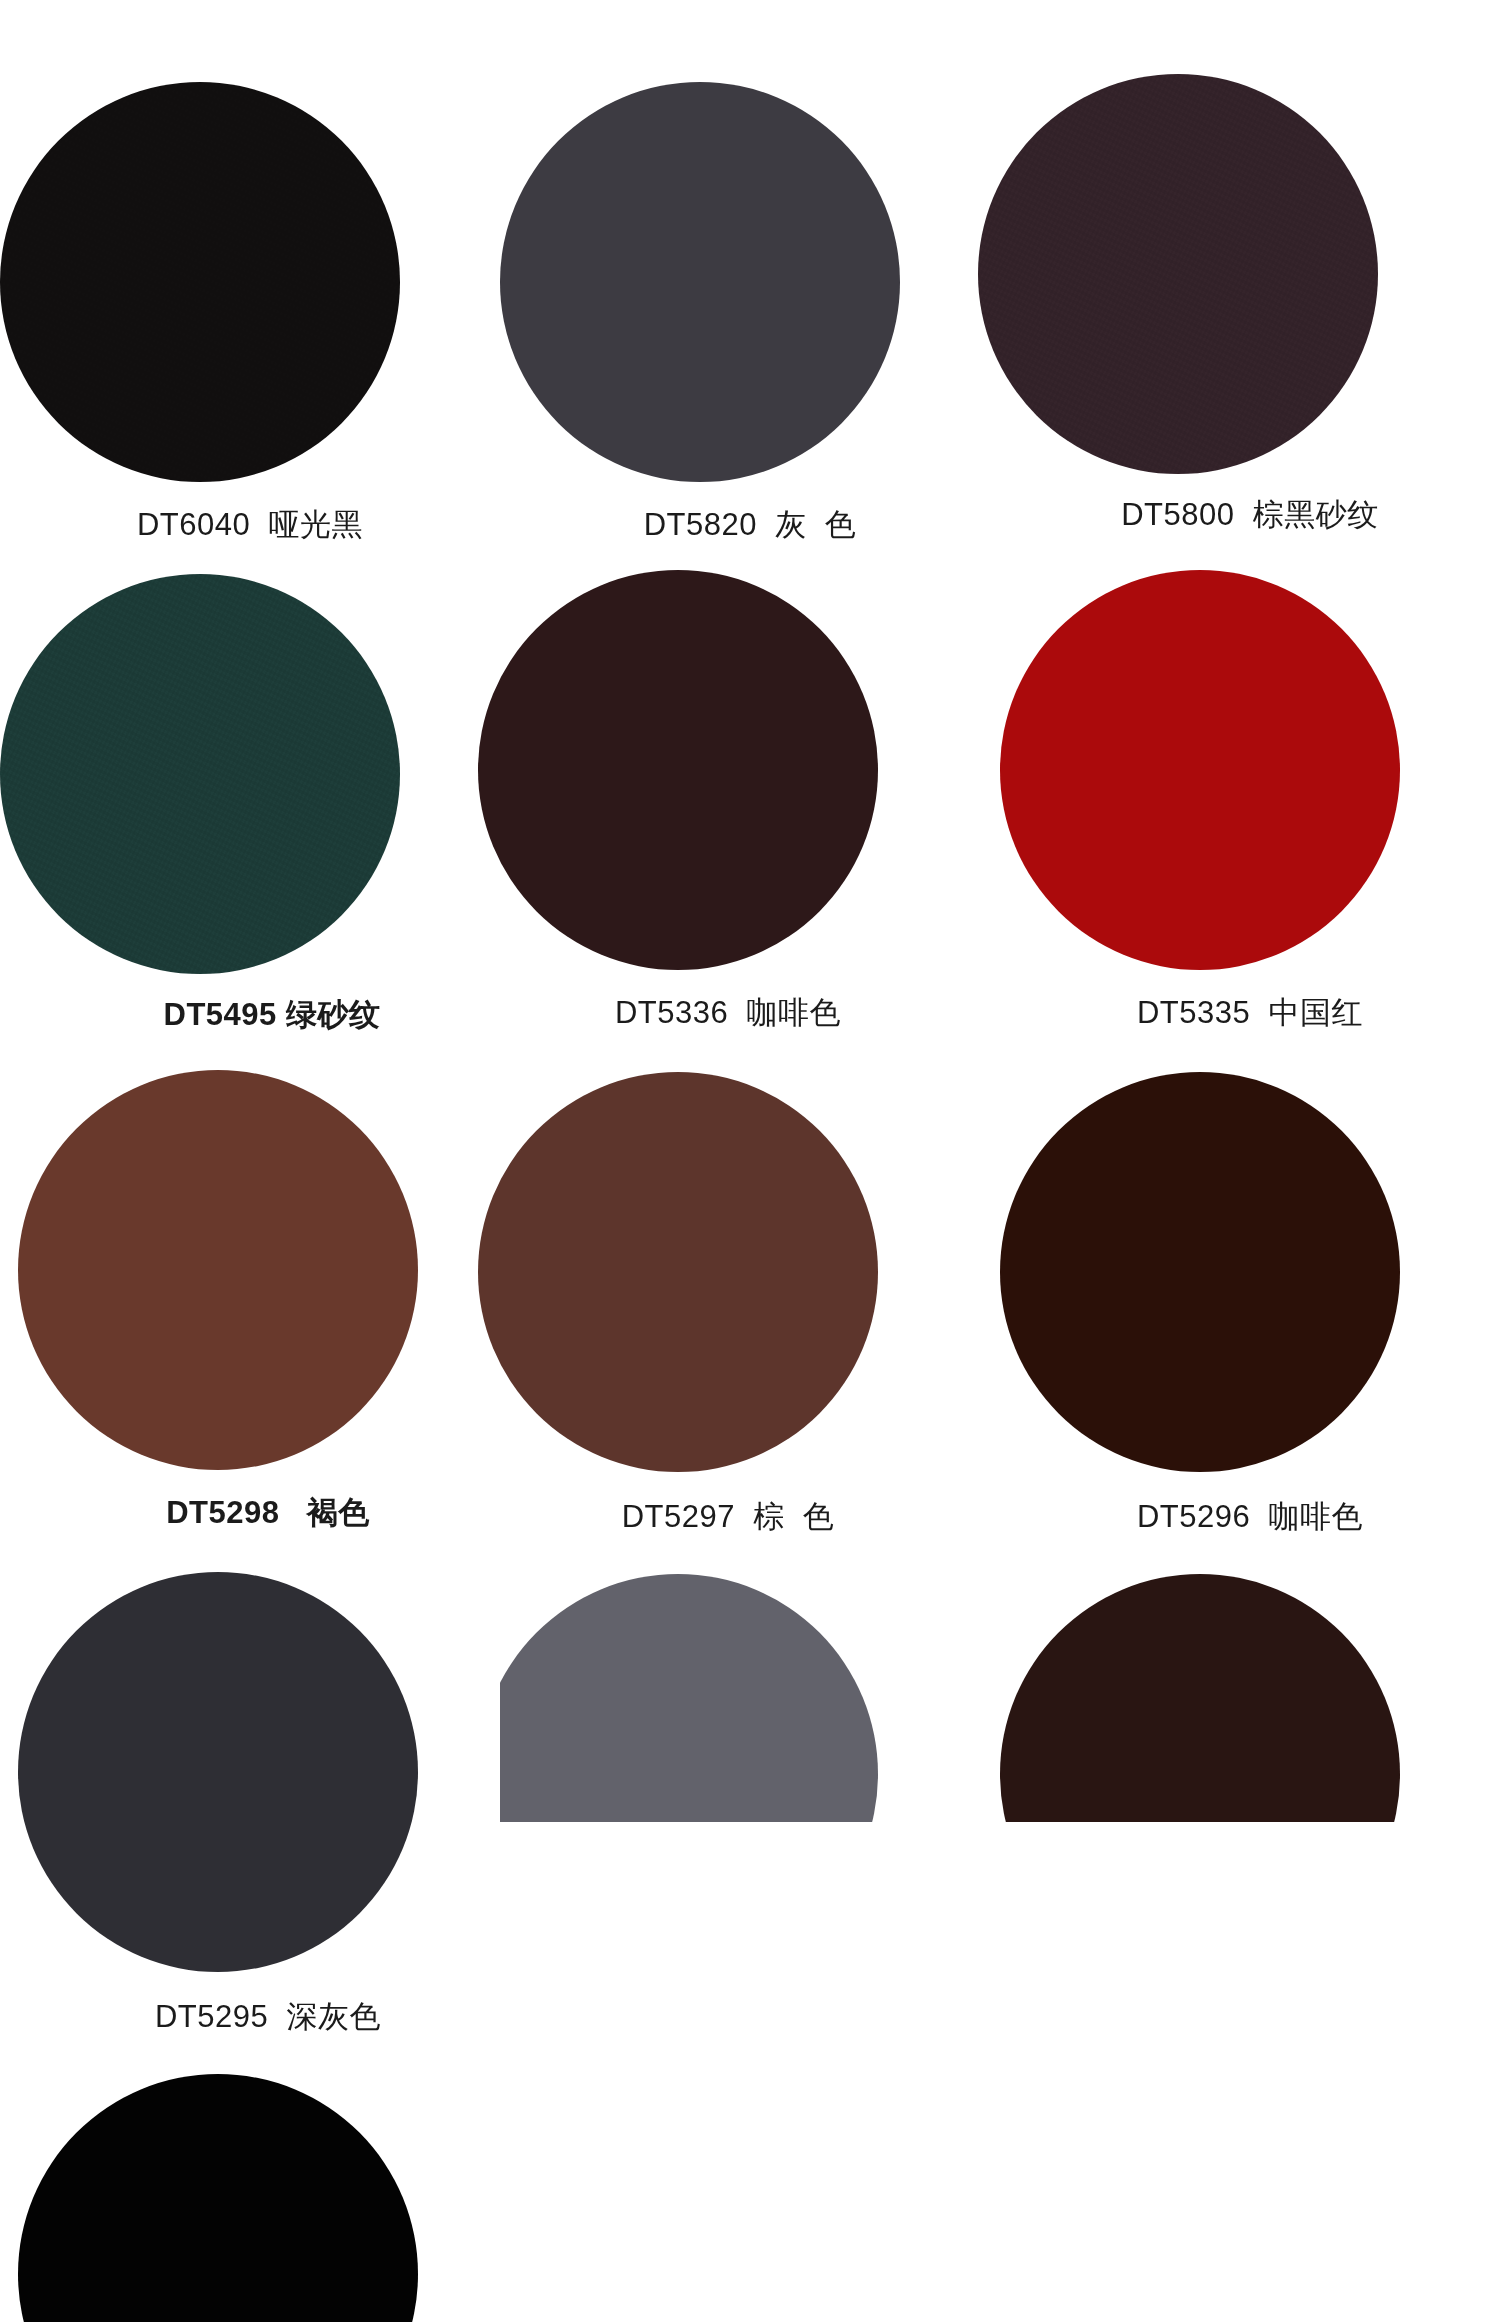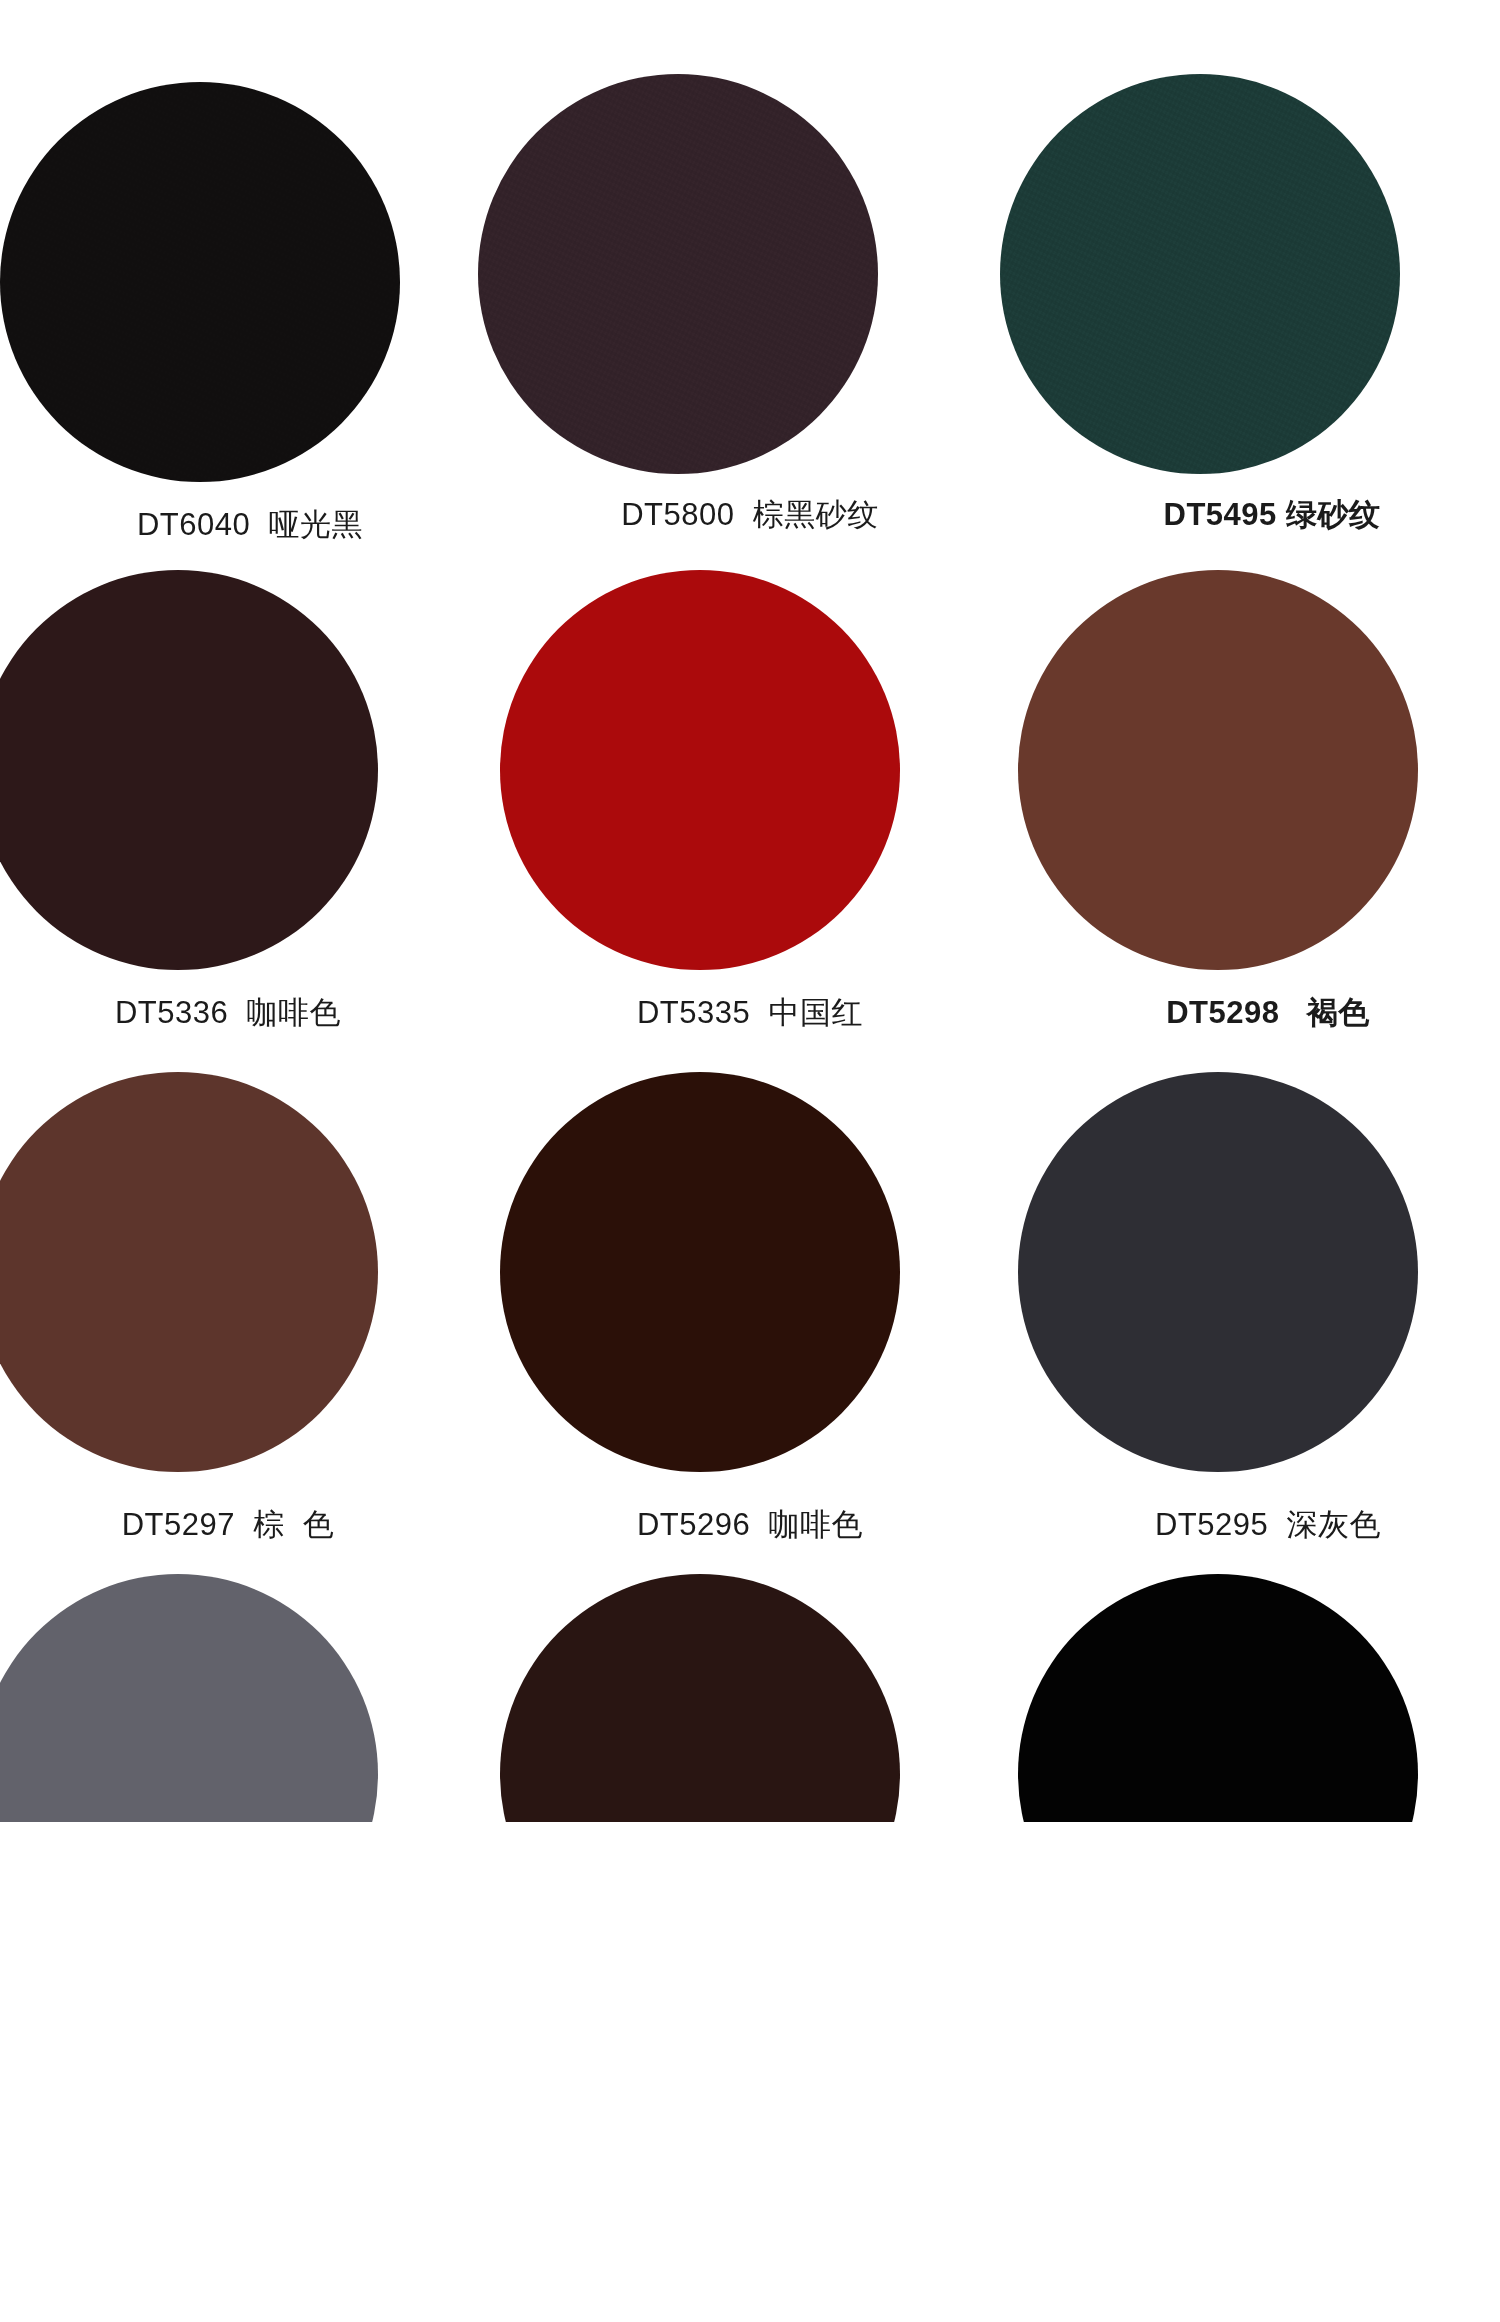--- a/index.html
+++ b/index.html
@@ -77,39 +77,43 @@
     line-height: 1.1;
     color: #1b1b1b;
     letter-spacing: 0.5px;
     white-space: pre;
     text-align: center;
     font-weight: 500;
   }
 
   .swatch-cell.row-2 .swatch-label { margin-top: 24px; margin-left: 44px; }
   .swatch-cell.row-3 .swatch-label { }
-  .swatch-cell.row-4 .swatch-label { margin-top: 36px; }
+  .swatch-cell.row-4 .swatch-label { margin-top: 28px; }
 
   
   .swatch-cell.nudge-down .swatch-label { margin-top: 40px; }
   .swatch-cell.nudge-left .swatch-disc { transform: translateX(-22px); }
   .swatch-cell.nudge-left .swatch-label { transform: translateX(-22px); }
   .swatch-cell.nudge-right .swatch-disc { transform: translateX(18px); }
   .swatch-cell.nudge-right .swatch-label { transform: translateX(18px); }
   .swatch-cell.bold-label .swatch-label { font-weight: 700; }
 </style>
 </head>
 <body>
 
 <div id="swatch-sheet">
   <div class="swatch-grid">
 
     <div class="swatch-cell row-1">
       <div class="swatch-disc textured" style="background: rgb(17, 15, 15);"></div>
       <div class="swatch-label">DT6040  哑光黑</div>
+    </div>
+    <div class="swatch-cell row-1">
+      <div class="swatch-disc" style="background: rgb(61, 59, 66);"></div>
+      <div class="swatch-label">DT5820  灰  色</div>
     </div>
 
     <div class="swatch-cell row-2 nudge-left">
       <div class="swatch-disc textured" style="background: rgb(51, 34, 41);"></div>
       <div class="swatch-label">DT5800  棕黑砂纹</div>
     </div>
     <div class="swatch-cell row-2 bold-label">
       <div class="swatch-disc textured" style="background: rgb(28, 59, 55);"></div>
       <div class="swatch-label">DT5495 绿砂纹</div>
     </div>

